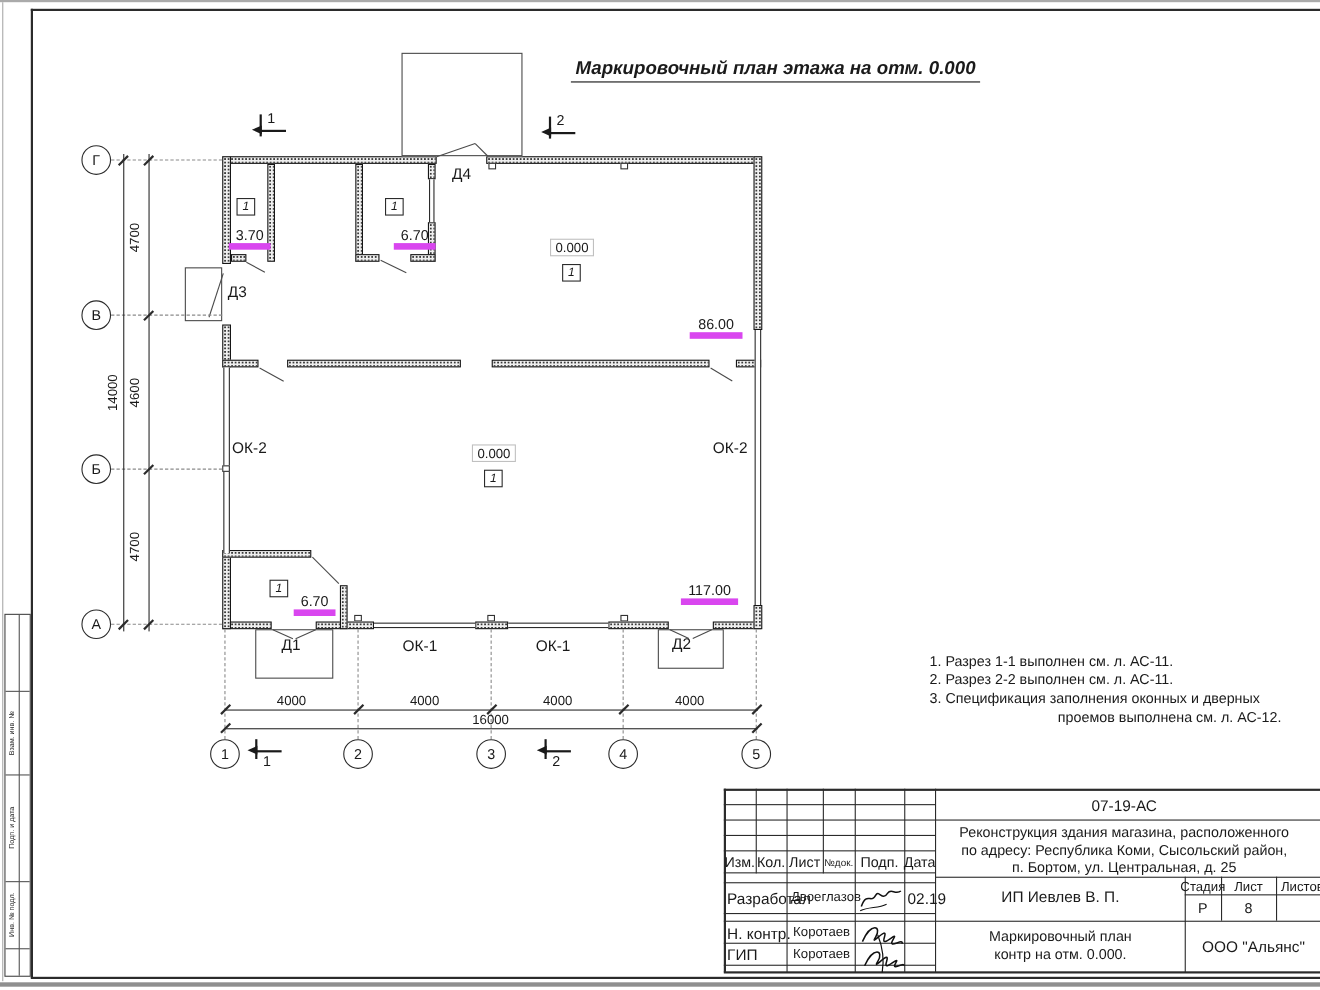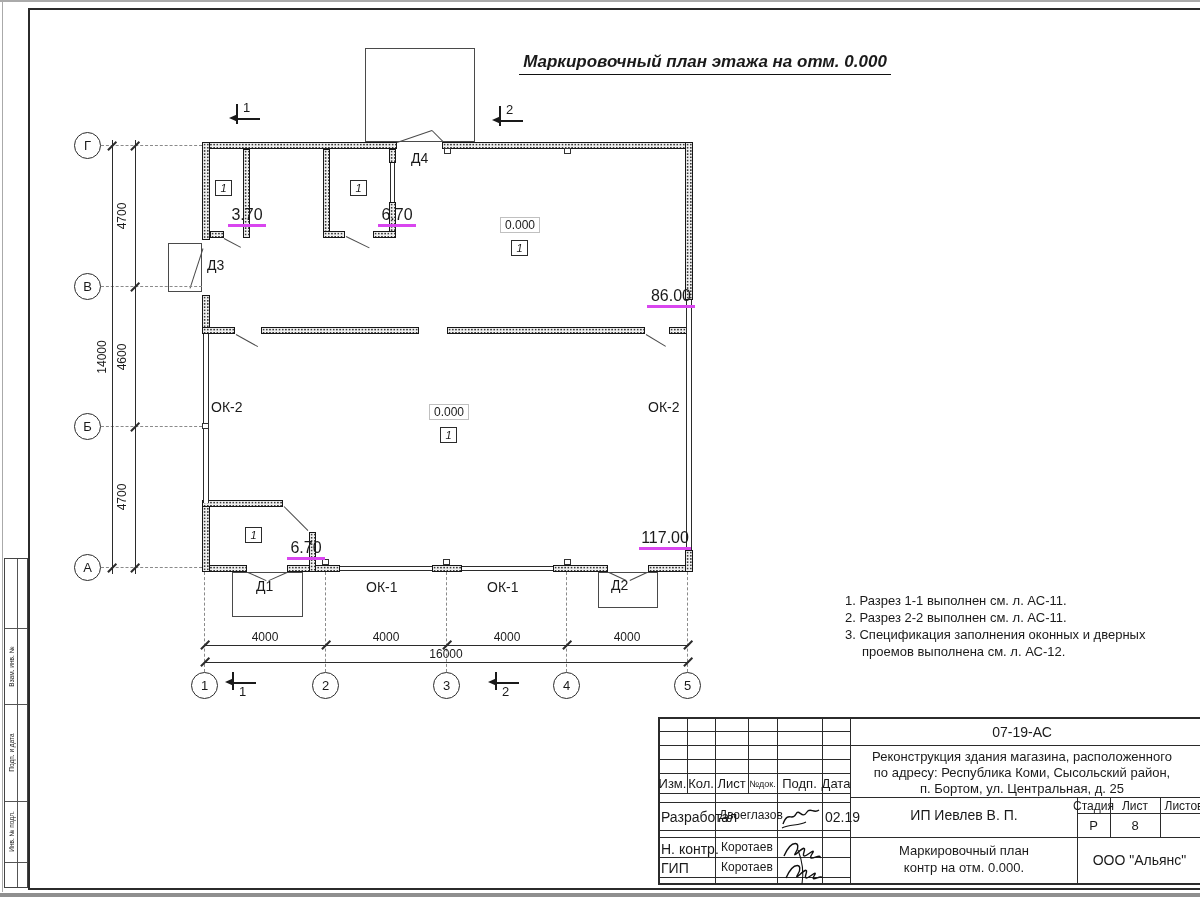--- a/index.html
+++ b/index.html
@@ -21,35 +21,35 @@
   .swing{position:absolute;height:1px;background:#4a4a4a;transform-origin:0 50%;}
   
   .tick{position:absolute;width:12px;height:1.6px;background:#2b2b2b;transform:rotate(-45deg);}
   .dimtext{position:absolute;font-size:12px;color:#1a1a1a;text-align:center;white-space:nowrap;}
   .vdim{position:absolute;width:44px;height:14px;font-size:12px;display:flex;align-items:center;justify-content:center;transform:rotate(-90deg);white-space:nowrap;}
   .circle{position:absolute;width:27px;height:27px;border:1.2px solid #2b2b2b;border-radius:50%;background:#fff;
           display:flex;align-items:center;justify-content:center;font-size:13px;box-sizing:border-box;}
   
   .boxmark{position:absolute;width:17px;height:16px;box-sizing:border-box;border:1px solid #2b2b2b;background:#fff;
            display:flex;align-items:center;justify-content:center;font-style:italic;font-size:11px;}
-  .areaval{position:absolute;font-size:16px;text-align:center;border-bottom:3px solid #d946ef;padding:0 2px;white-space:nowrap;margin-left:20px;}
+  .areaval{position:absolute;font-size:13px;text-align:center;border-bottom:6px solid #d946ef;padding:0 2px;white-space:nowrap;}
   .elevbox{position:absolute;box-sizing:border-box;border:1px solid #c0c0c0;background:#fff;font-size:12px;
            display:flex;align-items:center;justify-content:center;}
   .lbl{position:absolute;font-size:14px;white-space:nowrap;}
   .sect{position:absolute;}
   .sect .tickv{position:absolute;width:1.5px;background:#1a1a1a;}
   .sect .lineh{position:absolute;height:1.5px;background:#1a1a1a;}
   .sect .arrow{position:absolute;width:0;height:0;border-top:4px solid transparent;border-bottom:4px solid transparent;border-right:9px solid #1a1a1a;}
   .sect .num{position:absolute;font-size:13px;}
   
   .title-wrap{position:absolute;text-align:center;}
   .title{display:inline-block;font-size:17px;font-style:italic;font-weight:600;border-bottom:1.6px solid #111;padding:0 4px 2px 4px;}
   
   .notes{position:absolute;font-size:13px;line-height:17px;}
-  .notes .indent{padding-left:17px;}
+  .notes .indent{padding-left:17px;text-align:right;}
   
   .tb{position:absolute;font-size:13px;white-space:nowrap;}
   .tbc{position:absolute;display:flex;align-items:center;justify-content:center;text-align:center;font-size:13px;white-space:nowrap;}
   .tbsm{font-size:14px;}
   
   .stripcell{position:absolute;display:flex;align-items:center;justify-content:center;}
   .striptext{transform:rotate(-90deg);font-size:6.5px;white-space:nowrap;color:#222;}
 </style>
 </head>
 <body>

